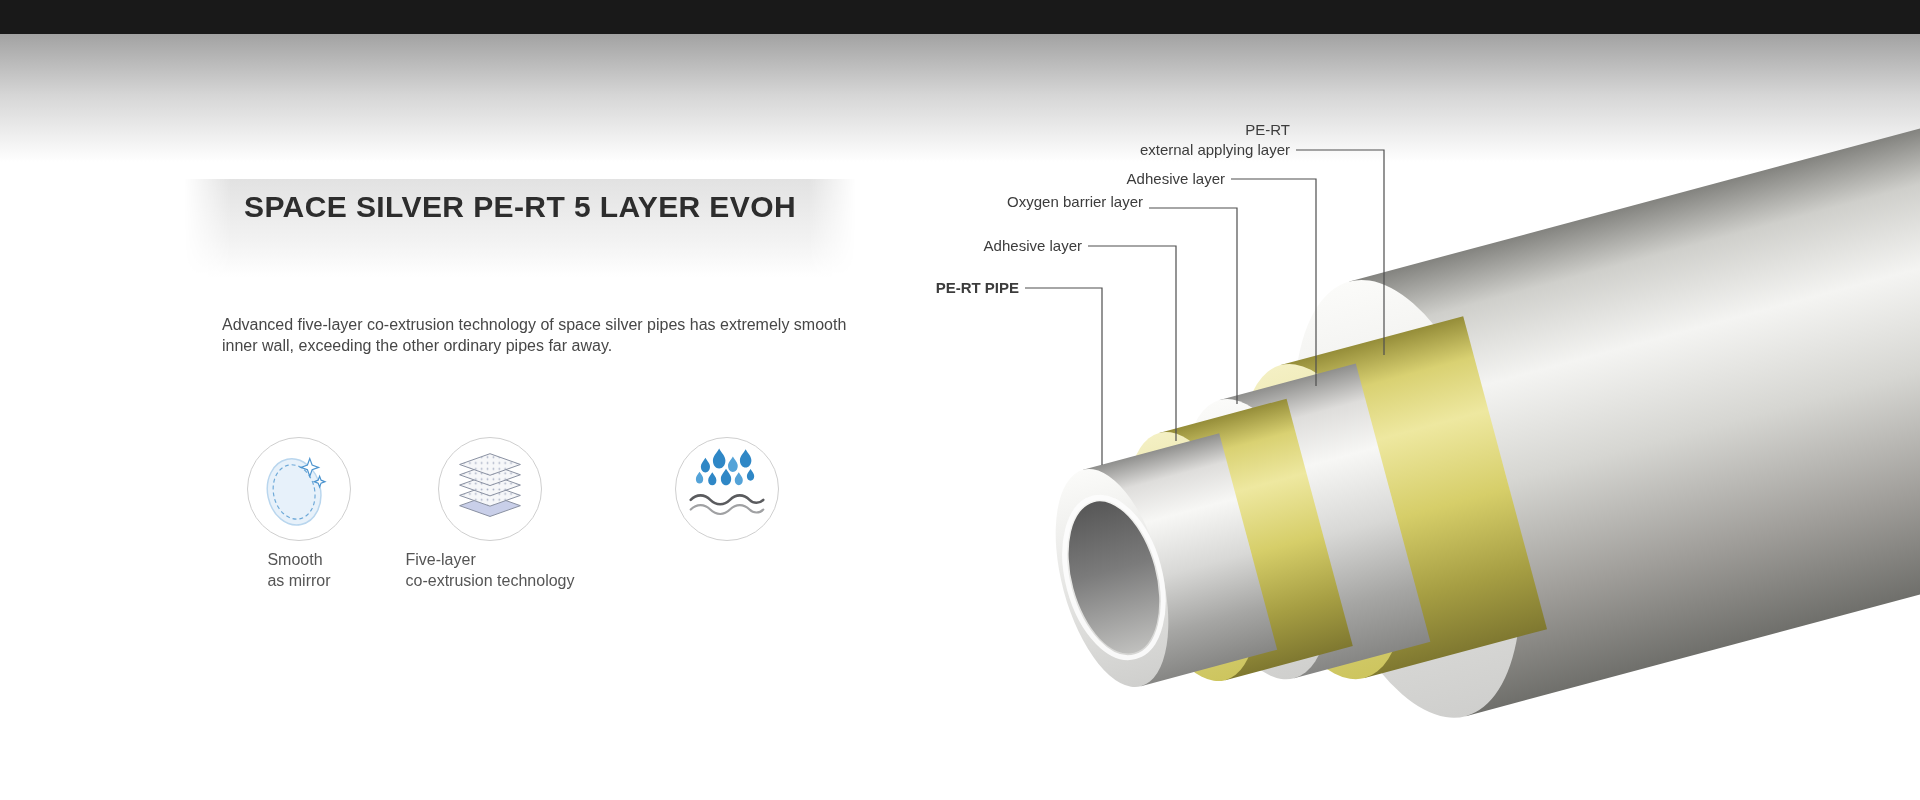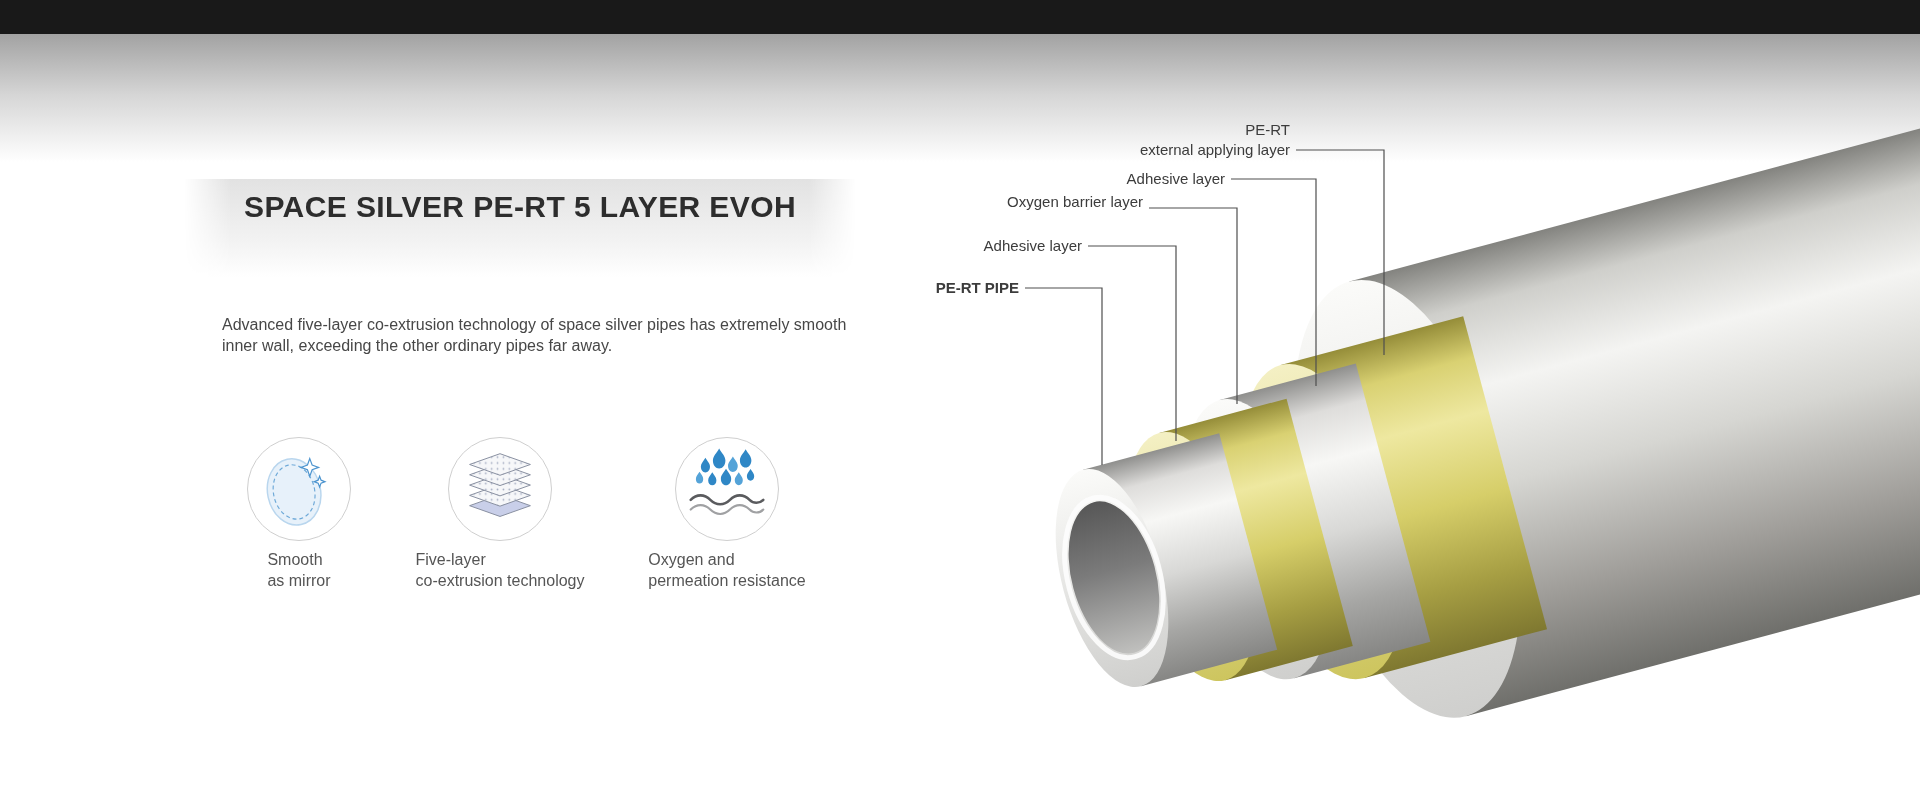--- a/index.html
+++ b/index.html
@@ -25,21 +25,21 @@
   .title-line{font-size:30px;line-height:39px;font-weight:700;color:#2d2d2d;letter-spacing:.4px;}
   .description{
     position:absolute;left:222px;top:314px;width:632px;
     font-size:16px;line-height:1.33;color:#474747;
   }
 
   .feature{position:absolute;top:437px;width:230px;display:flex;flex-direction:column;align-items:center;}
   .feature-circle{width:104px;height:104px;border-radius:50%;border:1px solid #cfcfcf;background:#ffffff;
     display:flex;align-items:center;justify-content:center;box-sizing:border-box;}
   .feature-label{margin-top:9px;font-size:16px;line-height:1.3;color:#555555;text-align:left;white-space:pre-line;}
-  .f1{left:184px;} .f2{left:385px;} .f3{left:612px;}
+  .f1{left:184px;} .f2{left:375px;} .f3{left:612px;}
 
   
   .stage{position:absolute;left:0;top:0;}
   .pipe-label{position:absolute;font-size:15px;line-height:20px;color:#3c3c3c;text-align:right;white-space:pre-line;}
   .pl1{top:120px;right:630px;}
   .pl2{top:169px;right:695px;}
   .pl3{top:192px;right:777px;}
   .pl4{top:236px;right:838px;}
   .pl5{top:278px;right:901px;font-weight:bold;}
 </style>
@@ -196,17 +196,15 @@
           <use href="#drop" transform="translate(51,39) scale(0.7)" fill="#2f87c6"></use>
           <use href="#drop" transform="translate(64,41) scale(0.55)" fill="#54a3d8"></use>
           <use href="#drop" transform="translate(76,37) scale(0.5)" fill="#2f87c6"></use>
         </g>
         <g fill="none" stroke-linecap="round">
           <path d="M15,63 C21,57 29,57 35,63 C41,69 49,69 55,63 C61,57 69,57 75,63 C79,67 85,67 89,63" stroke="#5a5b5e" stroke-width="2.6"></path>
           <path d="M15,73 C21,67 29,67 35,73 C41,79 49,79 55,73 C61,67 69,67 75,73 C79,77 85,77 89,73" stroke="#a0a1a3" stroke-width="2.2"></path>
         </g>
       </svg>
     </div>
-    <div class="feature-label">Oxygen and
-permeation resistance</div>
   </div>
 
 </div>
 
 </body></html>

